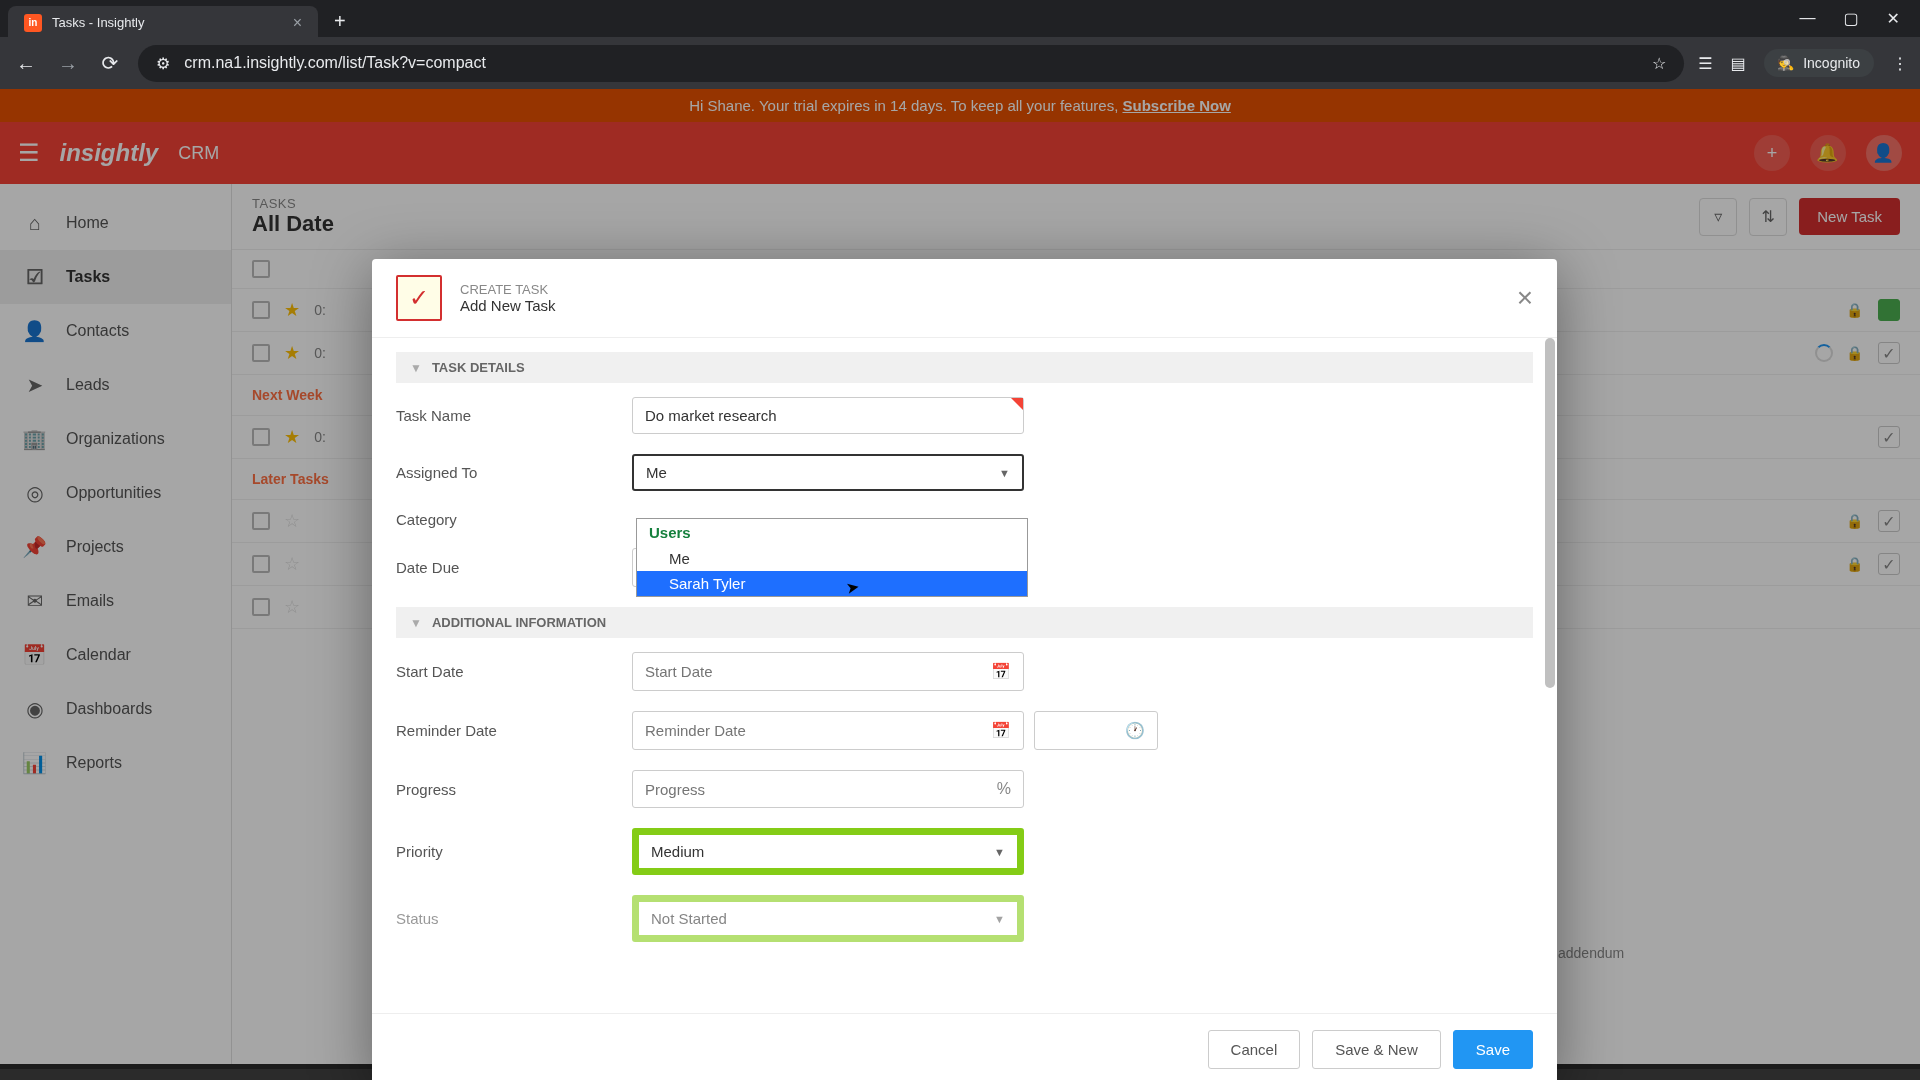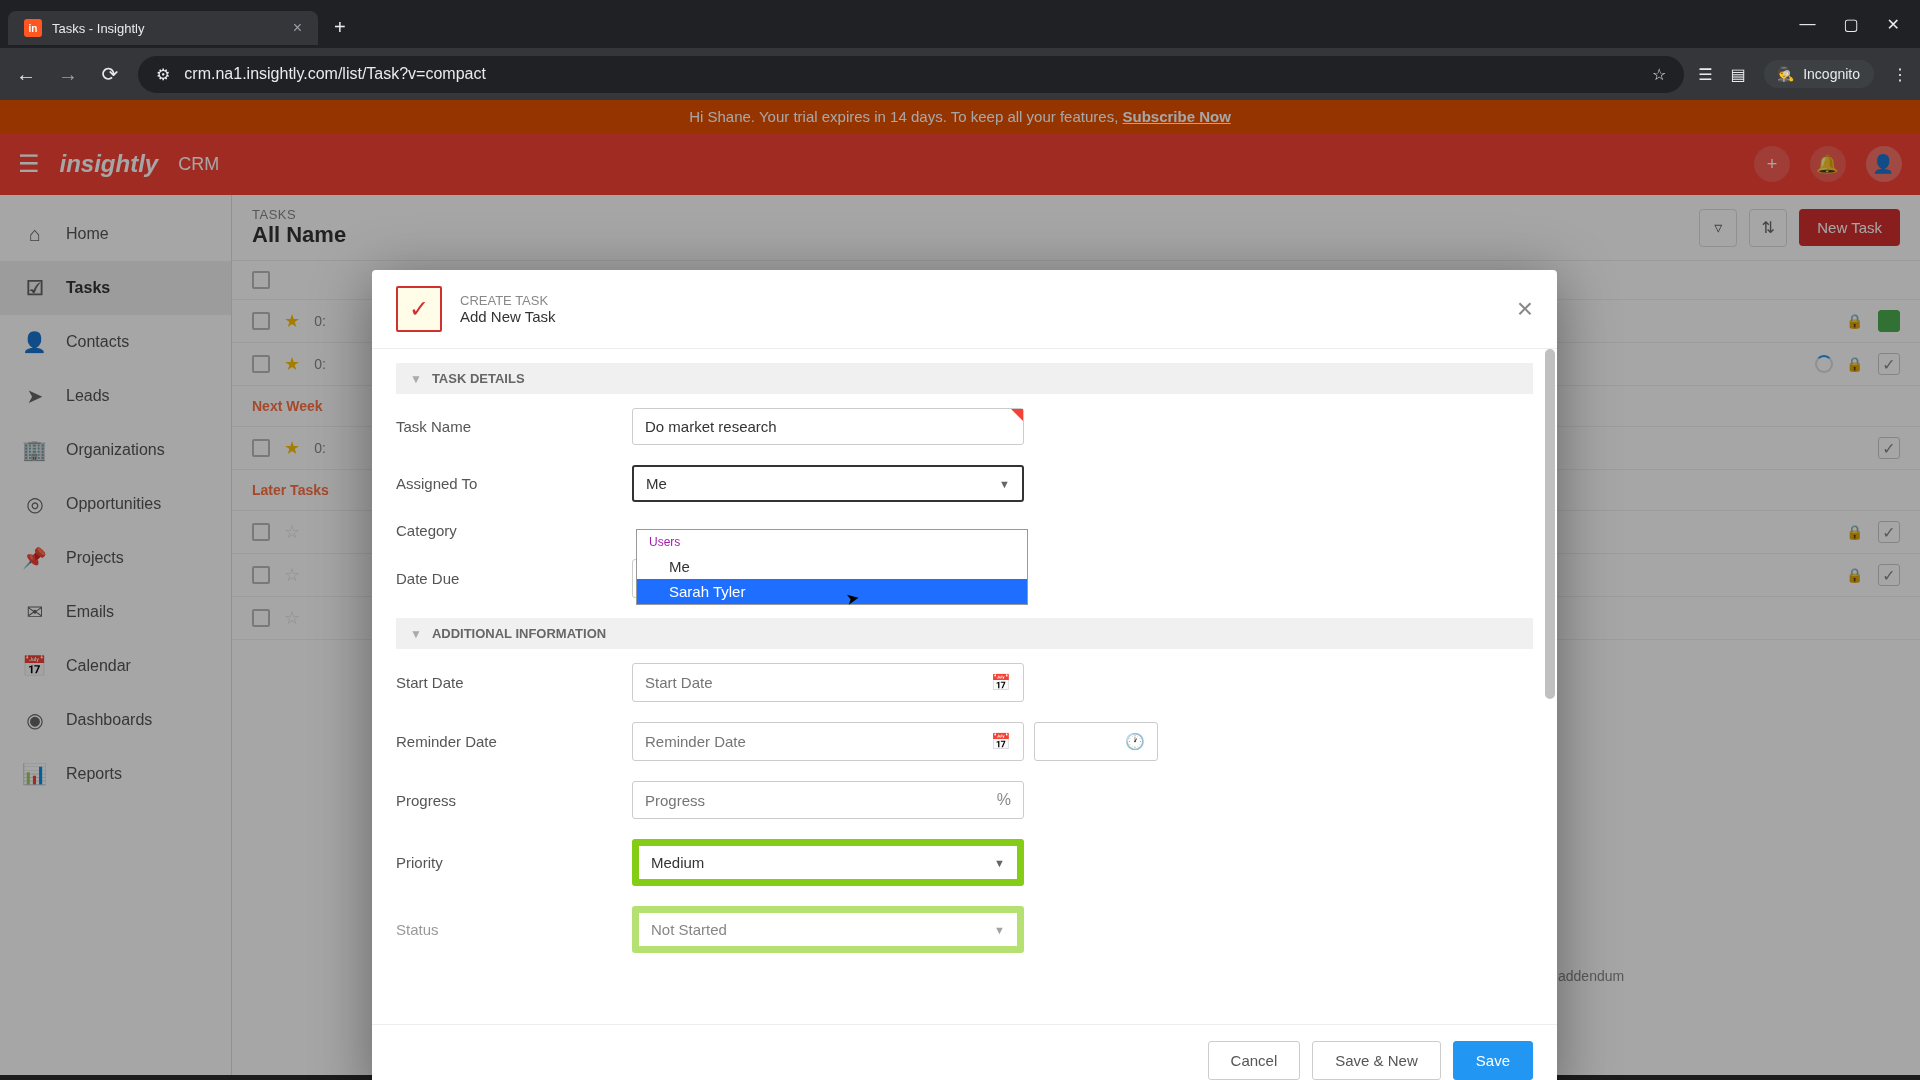--- a/index.html
+++ b/index.html
@@ -1,19 +1,19 @@
 <!DOCTYPE html>
 <html><head>
 <meta charset="utf-8">
 <style>
 * { margin: 0; padding: 0; box-sizing: border-box; font-family: Arial, sans-serif; }
 body { background: #2b2b2b; width: 1920px; height: 1080px; overflow: hidden; position: relative; }
 
 
-.browser-chrome { background: #202124; height: 48px; display: flex; align-items: center; padding: 0 8px; }
+.browser-chrome { background: #202124; height: 37px; display: flex; align-items: center; padding: 0 8px; }
 .tab { background: #35363a; border-radius: 8px 8px 0 0; padding: 8px 16px; display: flex; align-items: center; gap: 10px; color: #e8eaed; font-size: 13px; margin-top: 8px; width: 310px; }
 .tab-favicon { width: 18px; height: 18px; background: #ff5722; border-radius: 3px; display: flex; align-items: center; justify-content: center; color: white; font-size: 10px; font-weight: bold; }
 .tab-close { margin-left: auto; color: #9aa0a6; font-size: 16px; }
 .new-tab { color: #e8eaed; font-size: 20px; margin-left: 16px; margin-top: 6px; }
 .window-controls { margin-left: auto; display: flex; gap: 28px; color: #e8eaed; margin-right: 12px; }
 
 .toolbar { background: #35363a; height: 52px; display: flex; align-items: center; padding: 0 12px; gap: 14px; }
 .nav-btn { color: #9aa0a6; font-size: 20px; width: 28px; text-align: center; }
 .nav-btn.active { color: #e8eaed; }
 .url-bar { flex: 1; background: #202124; border-radius: 20px; padding: 9px 18px; color: #e8eaed; font-size: 16px; display: flex; align-items: center; gap: 14px; }
@@ -88,31 +88,31 @@
 .form-input.required::after { content: ''; position: absolute; top: 0; right: 0; border-top: 12px solid #f44336; border-left: 12px solid transparent; }
 .form-select { width: 392px; border: 2px solid #333; border-radius: 3px; padding: 8px 12px; font-size: 15px; color: #333; display: flex; justify-content: space-between; align-items: center; background: #fff; }
 .form-select-normal { border: 7px solid #84cc16; }
 .select-arrow { color: #666; font-size: 11px; }
 .date-input { display: flex; align-items: center; }
 .date-icon { color: #888; font-size: 16px; }
 .clock-input { width: 124px; margin-left: 10px; }
 
 
 .dropdown { position: absolute; left: 264px; top: 180px; width: 392px; background: #fff; border: 1px solid #999; z-index: 200; }
-.dropdown-group { padding: 5px 12px; font-weight: normal; color: #a21caf; font-size: 12px; }
+.dropdown-group { padding: 5px 12px; font-weight: bold; color: #15803d; font-size: 15px; }
 .dropdown-item { padding: 4px 12px 4px 32px; font-size: 15px; color: #333; }
 .dropdown-item.highlighted { background: #1e6fff; color: #fff; }
 
 .modal-footer { padding: 16px 24px; display: flex; justify-content: flex-end; gap: 12px; border-top: 1px solid #eee; }
 .btn { padding: 10px 22px; border-radius: 3px; font-size: 15px; border: 1px solid #ccc; background: #fff; color: #555; cursor: pointer; }
 .btn-primary { background: #2196f3; color: #fff; border-color: #2196f3; }
 
 .cursor { position: absolute; left: 846px; top: 489px; z-index: 300; font-size: 16px; transform: rotate(-10deg); }
 
-.bottom-annotation { position: absolute; bottom: 96px; left: 1558px; color: #888; font-size: 14px; z-index: 40; }
+.bottom-annotation { position: absolute; bottom: 108px; left: 1558px; color: #888; font-size: 14px; z-index: 40; }
 </style>
 </head>
 <body>
 
 <div class="browser-chrome">
   <div class="tab">
     <div class="tab-favicon">in</div>
     <span>Tasks - Insightly</span>
     <span class="tab-close">×</span>
   </div>
@@ -205,21 +205,21 @@
       <div class="sidebar-item">
           <span class="sidebar-icon">📊</span>
           <span>Reports</span>
         </div>
     </div>
 
     <div class="content">
       <div class="content-header">
         <div class="content-title-block">
           <div class="content-subtitle">TASKS</div>
-          <div class="content-title">All Name</div>
+          <div class="content-title">All Date</div>
         </div>
         <div class="content-actions">
           <div class="icon-btn">▿</div>
           <div class="icon-btn">⇅</div>
           <button class="new-task-btn">New Task</button>
         </div>
       </div>
       <div class="task-list">
         <div class="task-row">
           <div class="task-checkbox"></div>

